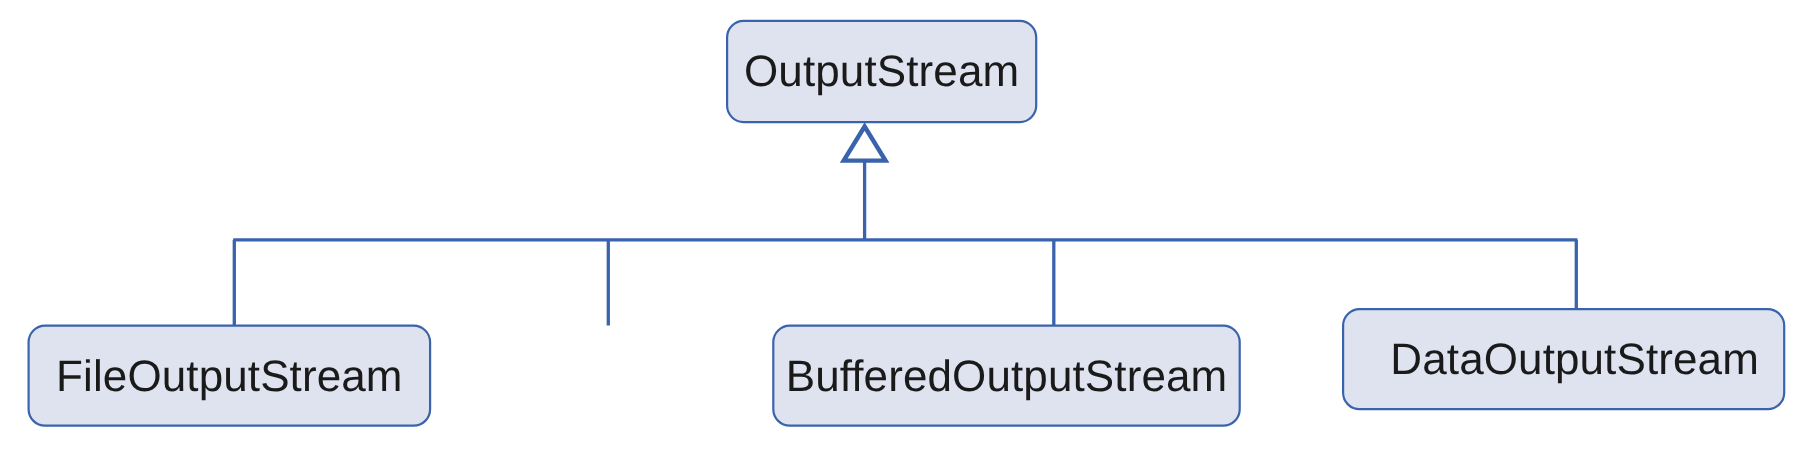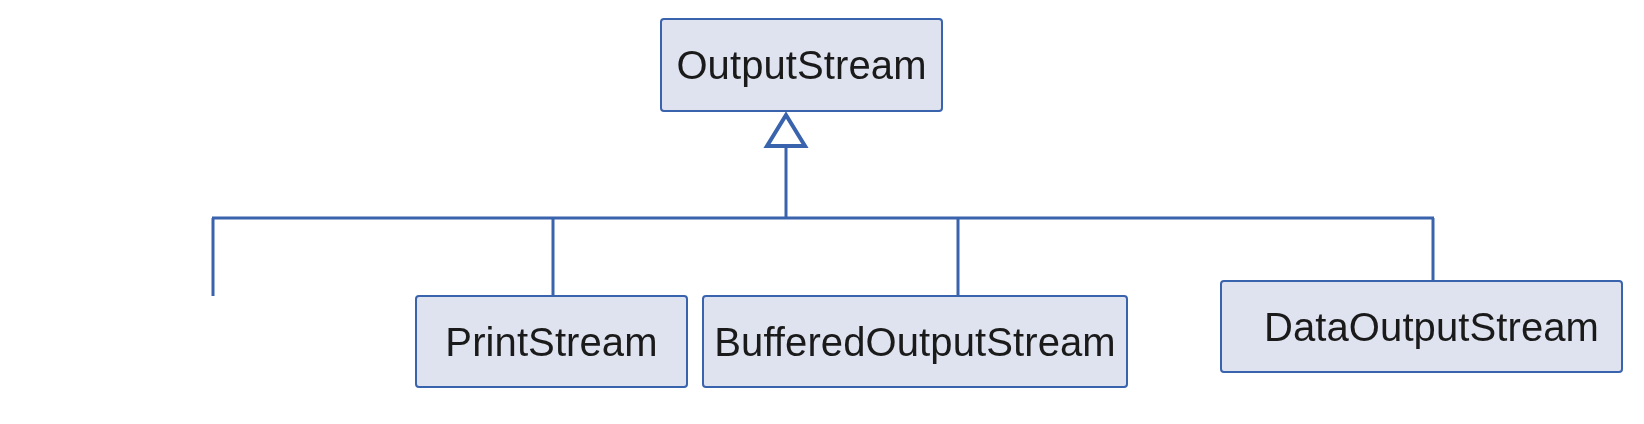--- a/index.html
+++ b/index.html
@@ -22,21 +22,21 @@
     left: 0;
     top: 0;
     width: 1644px;
     height: 424px;
   }
   .uml-class-node {
     position: absolute;
     box-sizing: border-box;
     background: #dfe3f0;
     border: 2.5px solid #3a63ad;
-    border-radius: 4px;
+    border-radius: 16px;
     display: flex;
     align-items: center;
     justify-content: center;
     z-index: 2;
   }
   .uml-class-name {
     font-family: "Liberation Sans", sans-serif;
     font-size: 40px;
     font-weight: 300;
     letter-spacing: 0.1px;
@@ -94,24 +94,24 @@
     <line x1="213" y1="218" x2="213" y2="296" stroke="#3a63ad" stroke-width="3"></line>
     <line x1="553" y1="218" x2="553" y2="296" stroke="#3a63ad" stroke-width="3"></line>
     <line x1="958" y1="218" x2="958" y2="296" stroke="#3a63ad" stroke-width="3"></line>
     <line x1="1433" y1="218" x2="1433" y2="296" stroke="#3a63ad" stroke-width="3"></line>
   </svg>
 
   <div class="uml-class-node" id="node-outputstream">
     <span class="uml-class-name">OutputStream</span>
   </div>
 
+  <div class="uml-class-node" id="node-fileoutputstream">
+    <span class="uml-class-name">FileOutputStream</span>
+  </div>
 
-  <div class="uml-class-node" id="node-printstream">
-    <span class="uml-class-name">PrintStream</span>
-  </div>
 
   <div class="uml-class-node" id="node-bufferedoutputstream">
     <span class="uml-class-name">BufferedOutputStream</span>
   </div>
 
   <div class="uml-class-node" id="node-dataoutputstream">
     <span class="uml-class-name">DataOutputStream</span>
   </div>
 
 </div>

